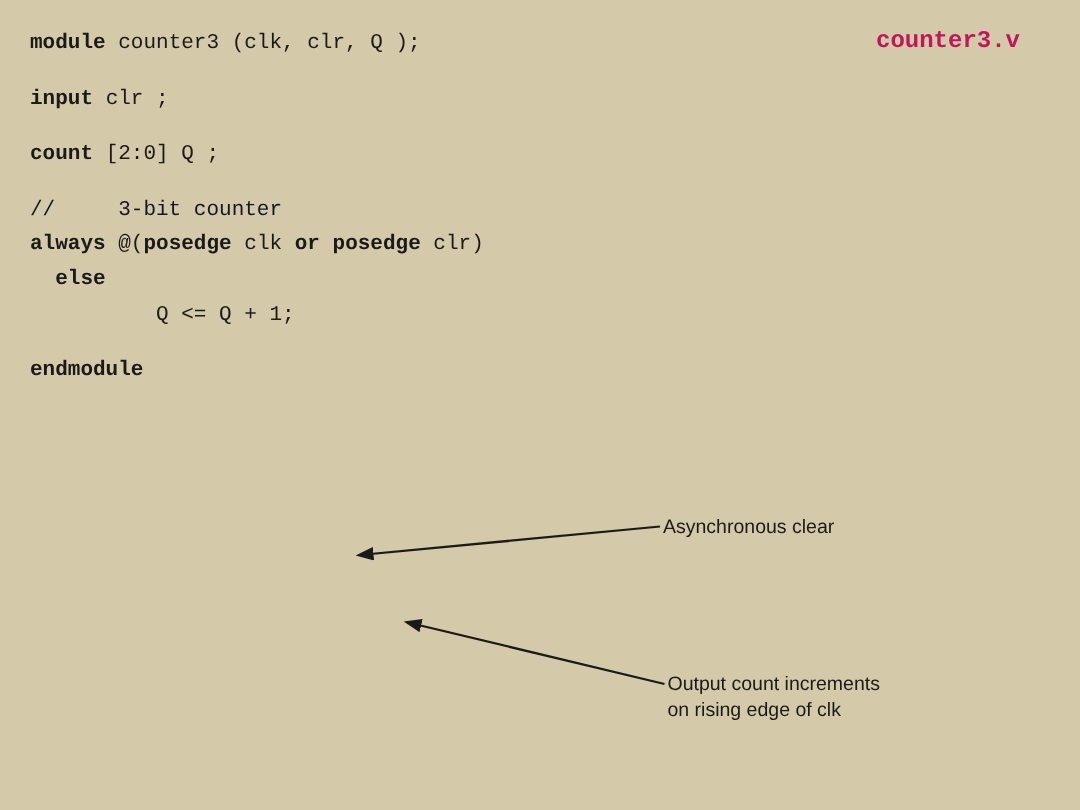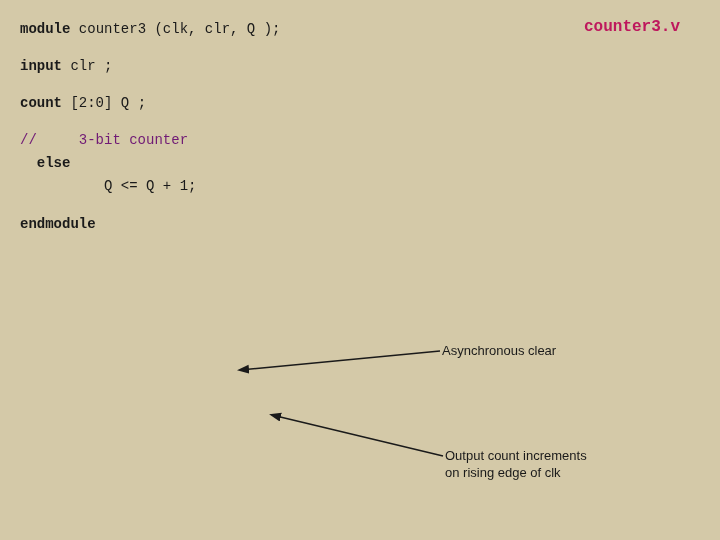--- a/index.html
+++ b/index.html
@@ -37,21 +37,21 @@
     .code-line {
       display: block;
       white-space: pre;
     }
 
     .kw {
       font-weight: bold;
     }
 
     .comment {
-      color: #701a75;
+      color: #0f172a;
     }
 
     .section-gap {
       height: 14px;
     }
 
     
     .overlay-svg {
       position: absolute;
       top: 0;
@@ -76,20 +76,21 @@
 
     <span class="code-line"><span class="kw">input</span> clr ;</span>
 
     <div class="section-gap"></div>
 
     <span class="code-line"><span class="kw">count</span> [2:0] Q ;</span>
 
     <div class="section-gap"></div>
 
     <span class="code-line comment">//     3-bit counter</span>
+    <span class="code-line"><span class="kw">always</span> @(<span class="kw">posedge</span> clk <span class="kw">or</span> <span class="kw">posedge</span> clr)</span>
     <span class="code-line">  <span class="kw">else</span></span>
     <span class="code-line">          Q &lt;= Q + 1;</span>
 
     <div class="section-gap"></div>
 
     <span class="code-line"><span class="kw">endmodule</span></span>
 
   </div>
 </div>
 

